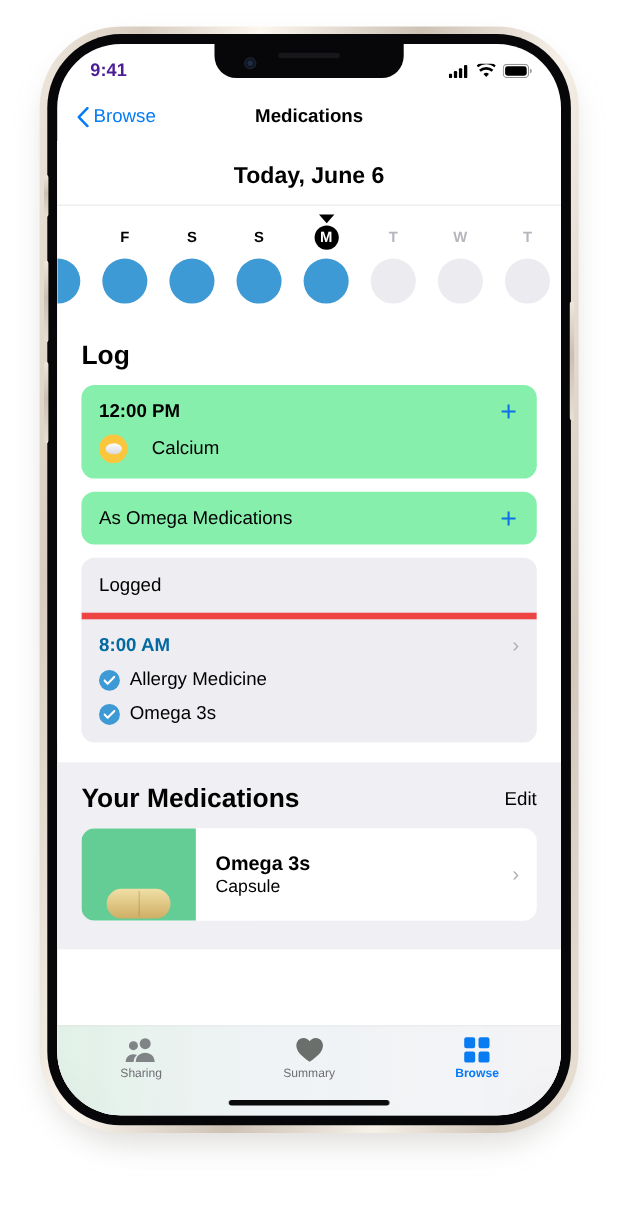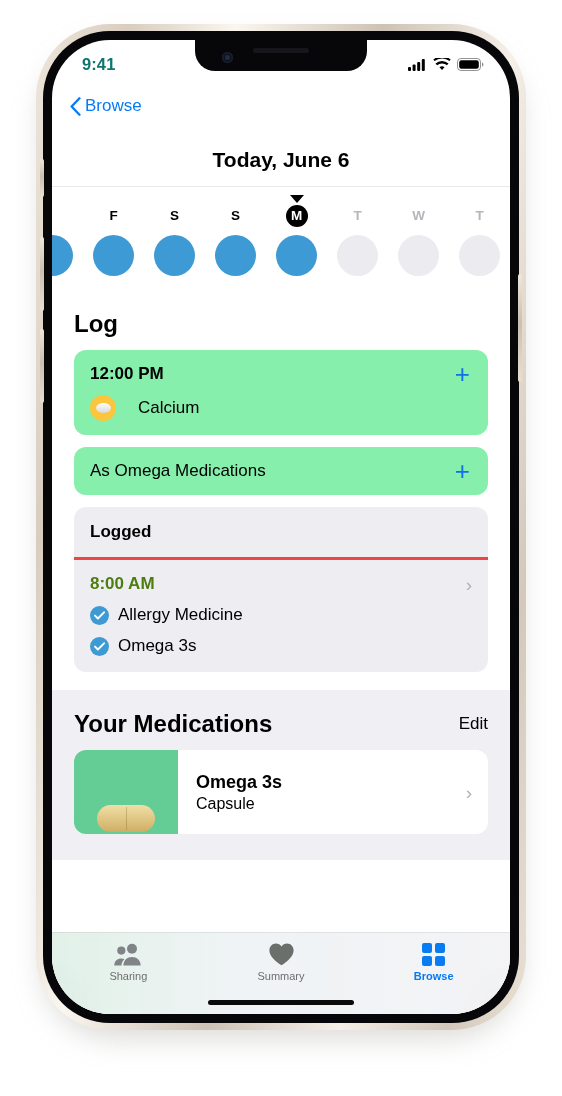--- a/index.html
+++ b/index.html
@@ -99,21 +99,21 @@
     height: 44px;
     display: flex;
     align-items: center;
     justify-content: space-between;
     padding: 0 26px 0 30px;
     z-index: 30;
   }
   .sb-time {
     font-size: 16.5px;
     font-weight: bold;
-    color: #0f766e;
+    color: #4c1d95;
     letter-spacing: 0.1px;
     margin-top: 4px;
   }
   .sb-right {
     display: flex;
     align-items: center;
     gap: 6px;
     margin-top: 4px;
   }
 
@@ -286,34 +286,34 @@
   
   .card-gray {
     background: #eeeef2;
     border-radius: 12px;
     overflow: hidden;
     margin-bottom: 18px;
   }
   .logged-head {
     padding: 15px 16px;
     font-size: 17px;
-    font-weight: bold;
-    color: #000;
-    border-bottom: 3px solid #ef4444;
+    font-weight: normal;
+    color: #000;
+    border-bottom: 6px solid #ef4444;
   }
   .logged-body { padding: 14px 16px 16px; }
   .logged-time-row {
     display: flex;
     align-items: center;
     justify-content: space-between;
   }
   .logged-time {
     font-size: 17px;
     font-weight: bold;
-    color: #4d7c0f;
+    color: #0369a1;
   }
   .chev {
     color: #b0b0b6;
     font-size: 19px;
     line-height: 1;
     cursor: pointer;
   }
   .logged-item {
     display: flex;
     align-items: center;
@@ -468,20 +468,21 @@
         </div>
       </div>
 
       <div class="navbar">
         <div class="nav-back">
           <svg width="11" height="19" viewBox="0 0 11 19">
             <path d="M9.5 1.3 1.6 9.5l7.9 8.2" fill="none" stroke="#067bf7" stroke-width="2.3" stroke-linecap="round" stroke-linejoin="round"></path>
           </svg>
           <span>Browse</span>
         </div>
+        <div class="nav-title">Medications</div>
       </div>
 
       <div class="content">
 
         <div class="date-header">Today, June 6</div>
 
         <div class="daystrip-wrap">
           <div class="daystrip">
 
             <div class="day-col">

